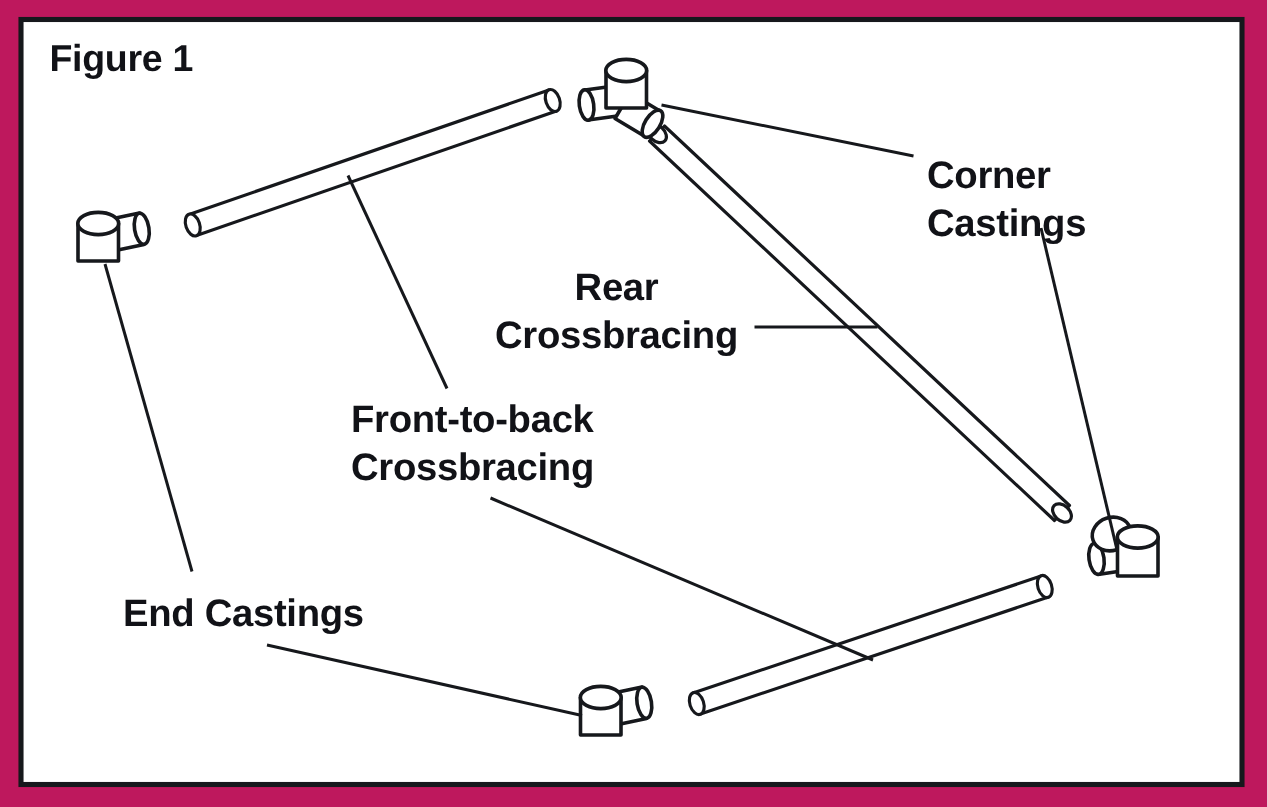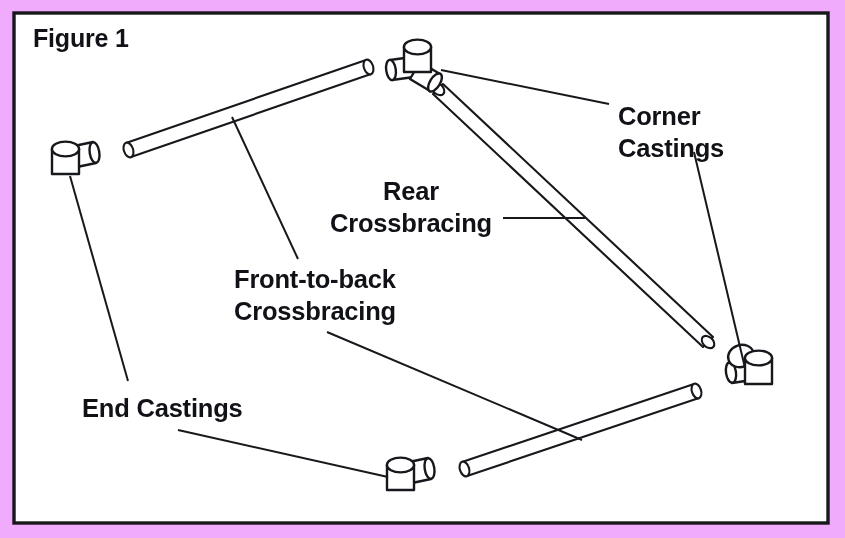--- a/index.html
+++ b/index.html
@@ -10,21 +10,21 @@
   body {
     width: 845px;
     height: 538px;
     font-family: "Liberation Sans", sans-serif;
     overflow: hidden;
   }
   #figure-root {
     position: relative;
     width: 845px;
     height: 538px;
-    background: #f0abfc;
+    background: #be185d;
   }
   #figure-svg {
     position: absolute;
     left: 0;
     top: 0;
     width: 845px;
     height: 538px;
     display: block;
   }
   .frame-rect {

